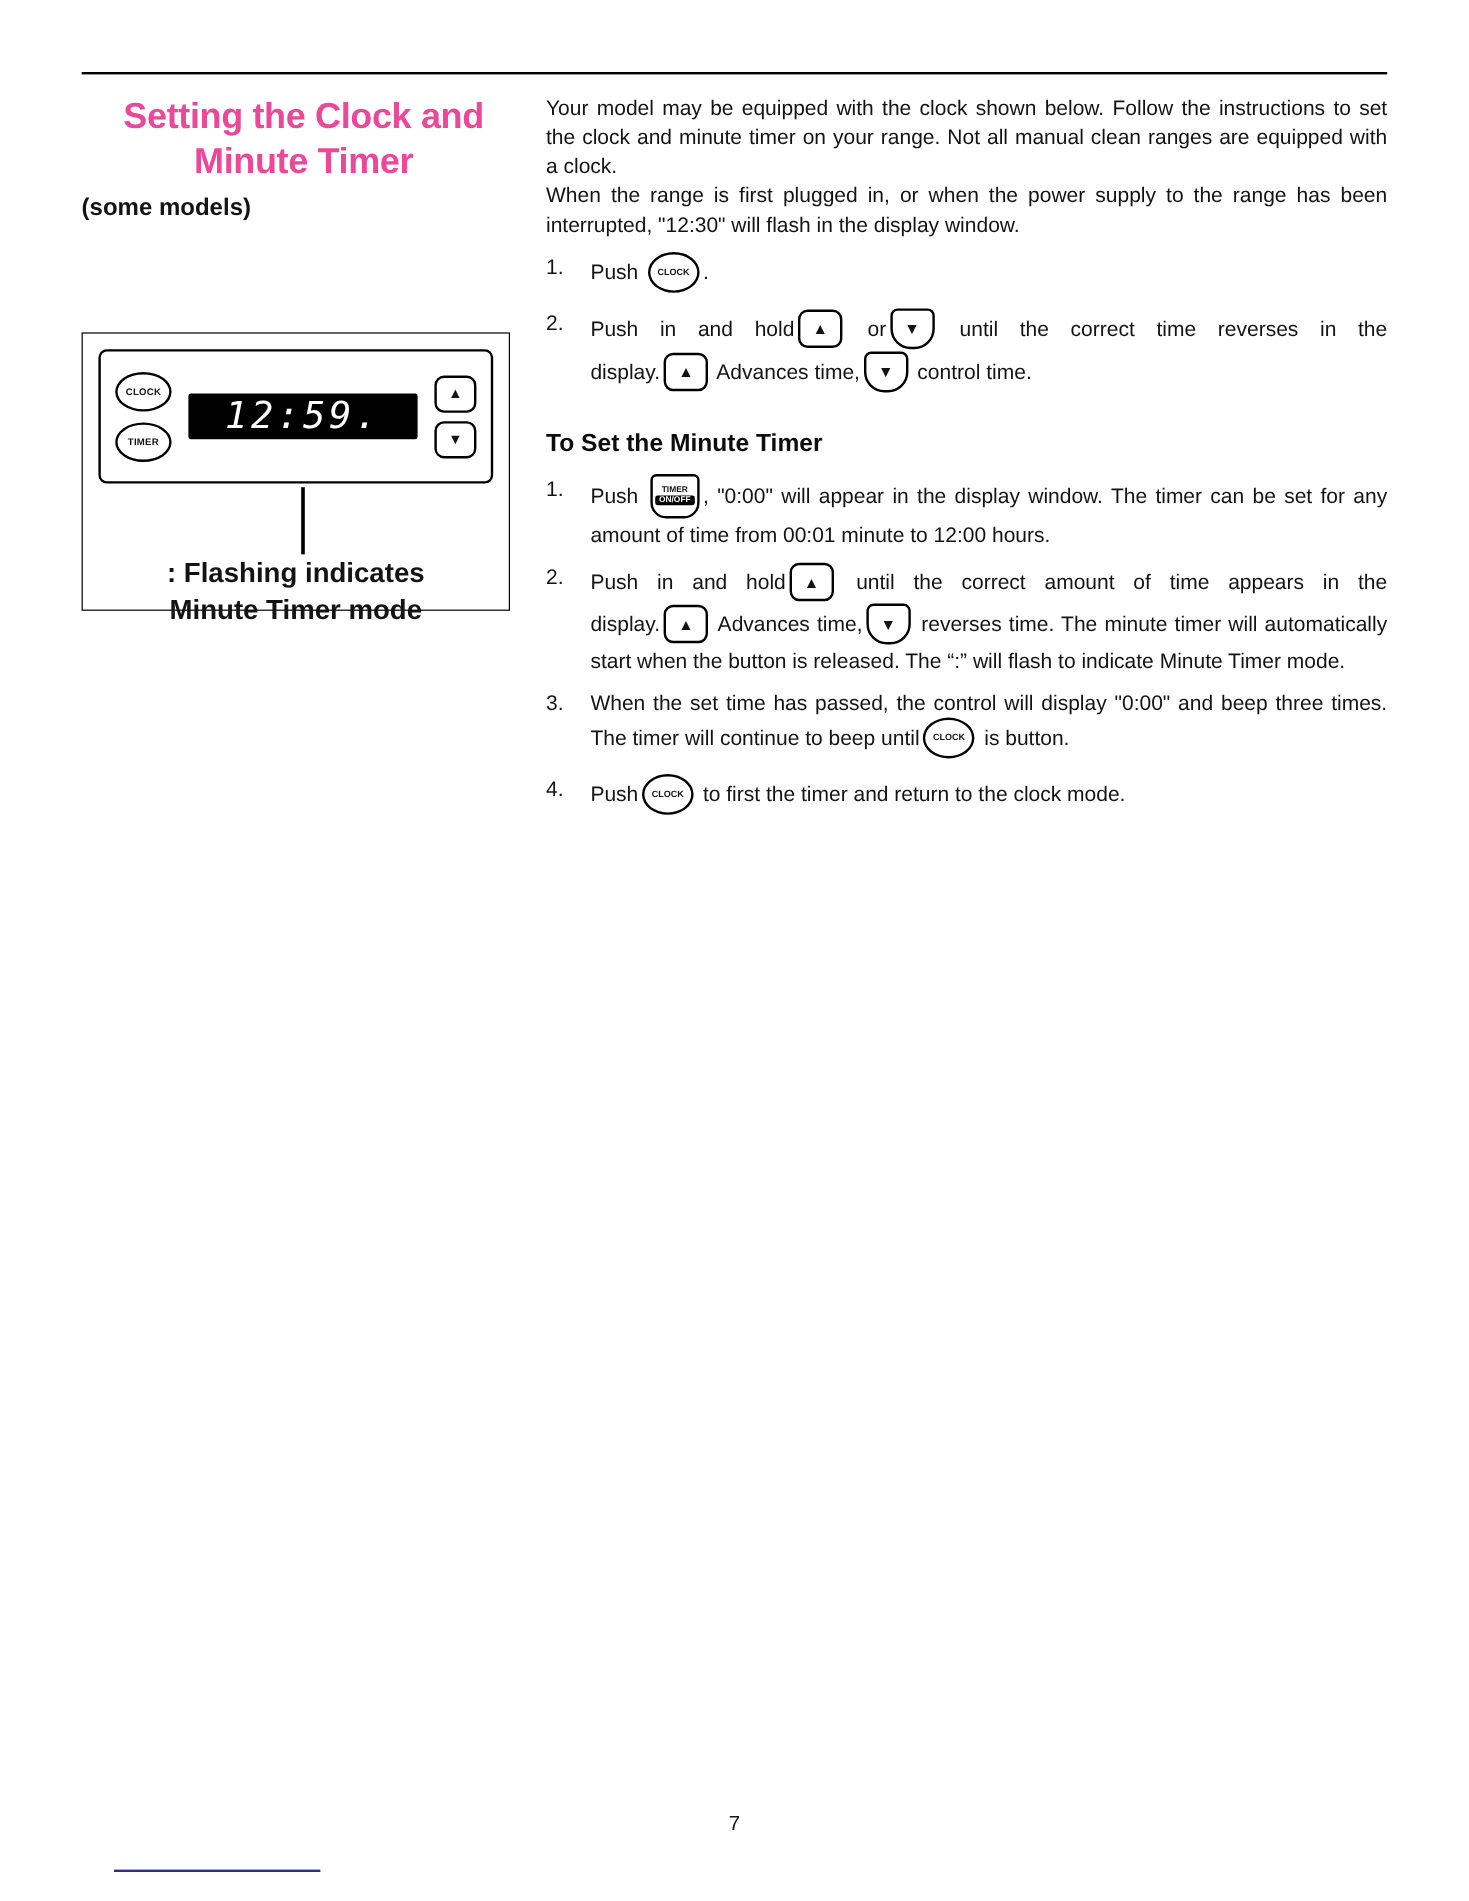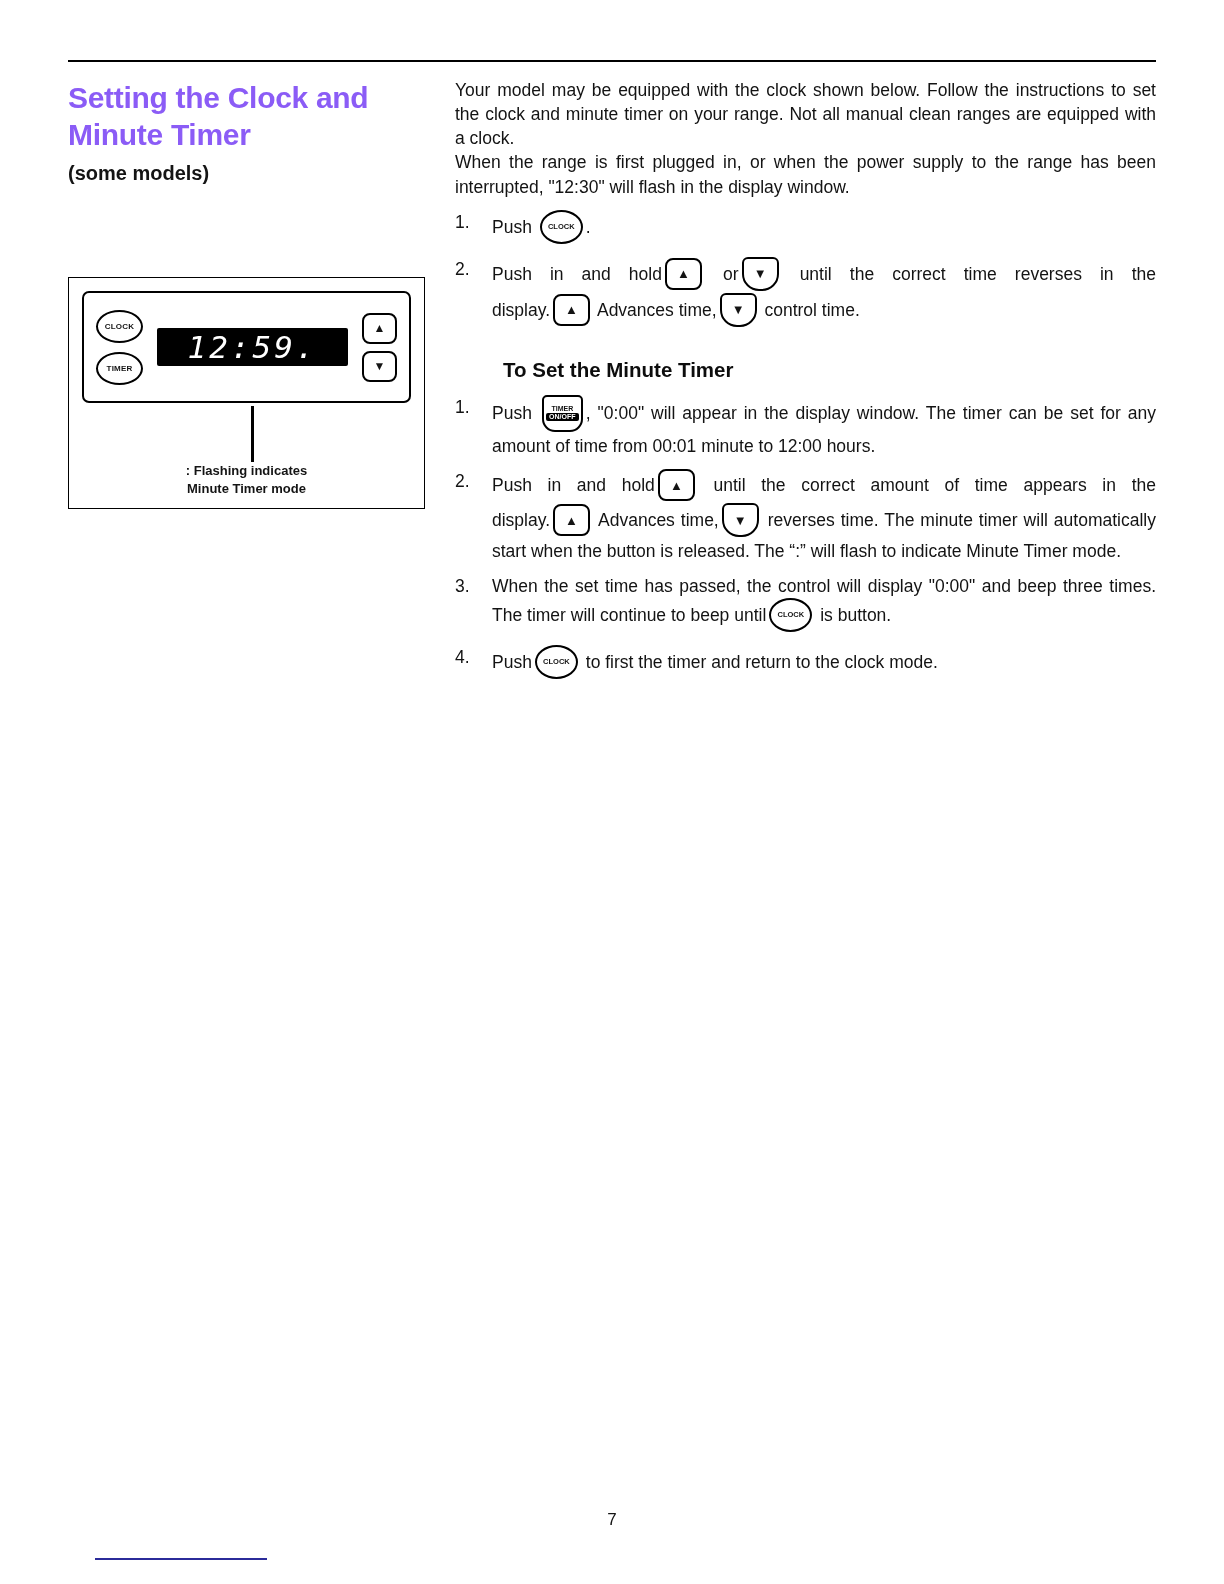--- a/index.html
+++ b/index.html
@@ -4,39 +4,39 @@
 <style>
   * { margin:0; padding:0; box-sizing:border-box; }
   html,body { background:#ffffff; }
   body { font-family:"Liberation Sans", sans-serif; color:#141414; }
   .page { position:relative; width:1224px; height:1584px; background:#fff; overflow:hidden; }
 
   .top-rule { position:absolute; left:68px; top:60px; width:1088px; height:1.5px; background:#000; }
 
   
   .left-col { position:absolute; left:68px; top:80px; width:370px; }
-  .title { font-size:30px; font-weight:bold; line-height:1.22; letter-spacing:-0.3px; color:#8b5cf6; }
+  .title { font-size:30px; font-weight:bold; line-height:1.22; letter-spacing:-0.3px; color:#ec4899;text-align:center; }
   .subtitle { font-size:20px; font-weight:bold; margin-top:9px; }
 
   .figure { position:absolute; left:68px; top:277px; width:357px; height:232px; border:1.5px solid #000; padding:13px; background:#fff; }
   .panel { border:2px solid #000; border-radius:7px; height:112px; display:flex; align-items:center; padding:0 12px; gap:14px; }
   .panel-buttons { display:flex; flex-direction:column; gap:9px; }
   .oval-btn { width:47px; height:33px; border:2px solid #000; border-radius:50%; display:flex; align-items:center; justify-content:center; font-size:8px; font-weight:bold; letter-spacing:0.2px; }
   .display { flex:1; background:#000; color:#fff; height:38px; display:flex; align-items:center; justify-content:center; border-radius:2px; }
   .display span { font-family:"DejaVu Sans Mono", monospace; font-size:31px; letter-spacing:3px; font-style:italic; }
   .arrow-col { display:flex; flex-direction:column; gap:7px; }
   .arrow-btn { width:35px; height:31px; border:2px solid #000; border-radius:8px; display:flex; align-items:center; justify-content:center; font-size:12px; }
   .pointer-line { position:absolute; left:182px; top:128px; width:2.5px; height:56px; background:#000; }
-  .fig-caption { position:absolute; left:0; right:0; top:184px; text-align:center; font-weight:bold; font-size:13px; line-height:1.35; }
+  .fig-caption { position:absolute; left:0; right:0; top:184px; text-align:center; font-weight:bold; font-size:23px; line-height:1.35; }
 
   
   .right-col { position:absolute; left:455px; top:78px; width:701px; font-size:17.5px; line-height:1.38; color:#131313; }
   .para { text-align:justify; }
   .h2 { font-size:20.5px; font-weight:bold; margin:21px 0 5px 0; color:#0d0d0d; }
-  .h2.mt { margin-top:27px;margin-left:48px; }
+  .h2.mt { margin-top:27px; }
   .step { display:flex; margin-top:11px; }
   .step-num { width:37px; flex:none; }
   .step-body { flex:1; text-align:justify; }
   .line-justify { text-align:justify; text-align-last:justify; }
 
   
   .ic { display:inline-flex; align-items:center; justify-content:center; border:2px solid #000; vertical-align:middle; background:#fff; margin:1px 3px; position:relative; top:-1px; }
   .ic-clock { width:43px; height:34px; border-radius:50%; }
   .ic-clock span { font-size:7.5px; font-weight:bold; }
   .ic-up { width:37px; height:32px; border-radius:8px; }

